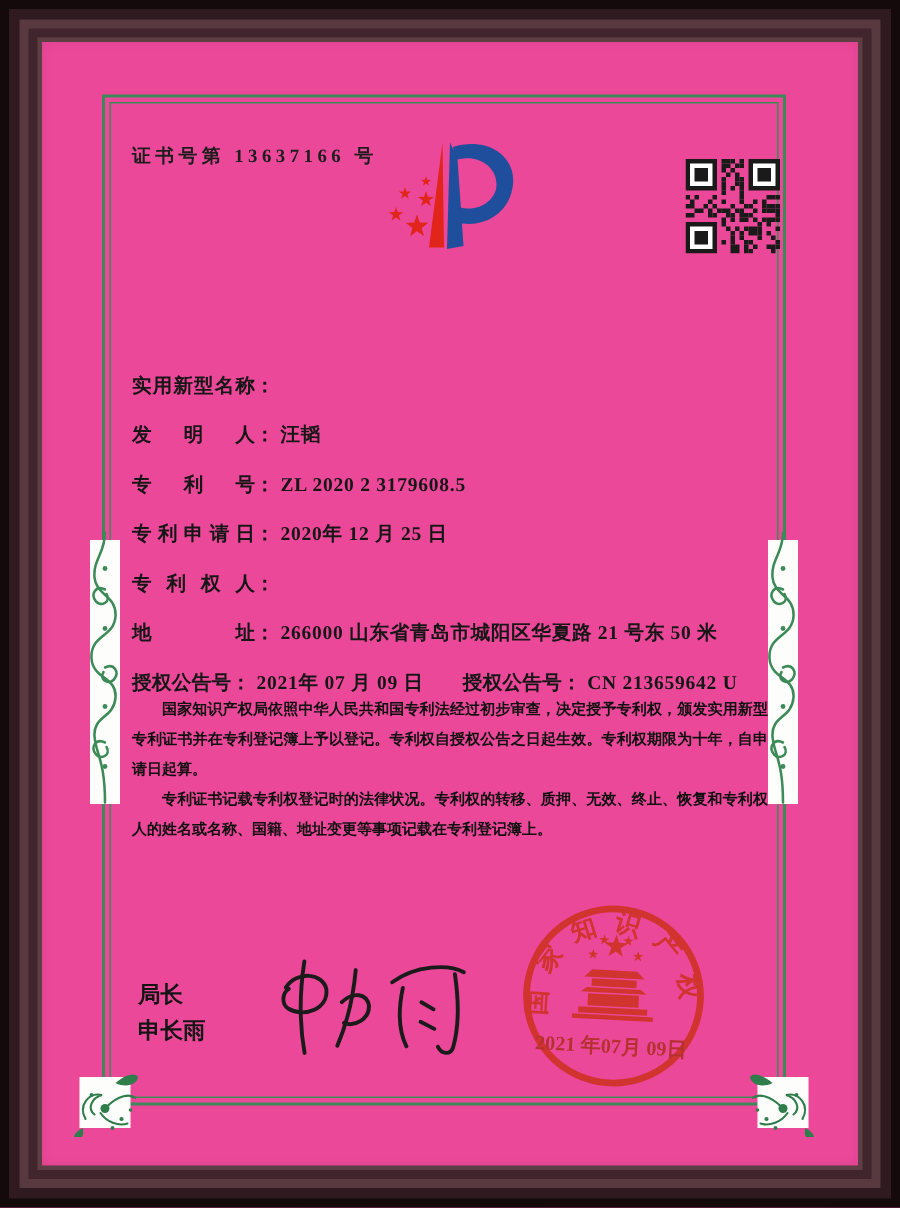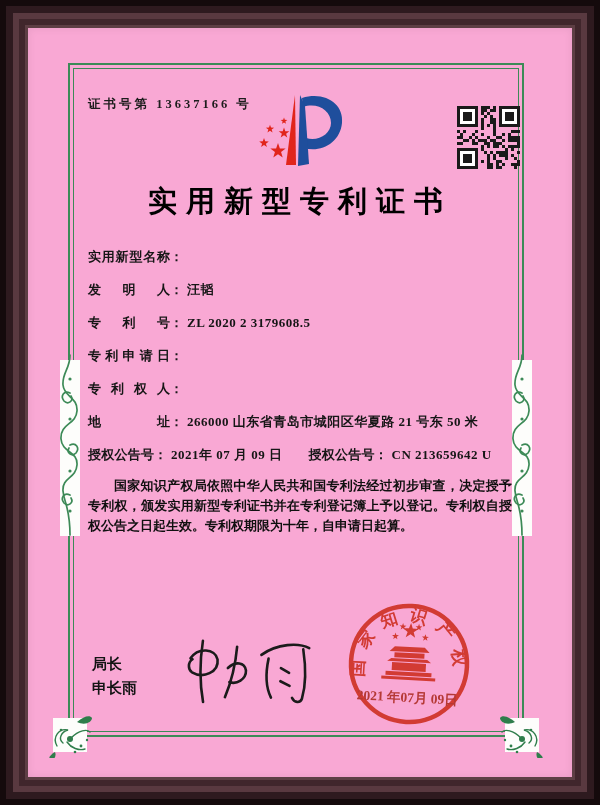--- a/index.html
+++ b/index.html
@@ -1,20 +1,20 @@
 <!DOCTYPE html>
 <html><head>
 <meta charset="utf-8">
 <style>
   html,body{margin:0;padding:0;}
   body{width:600px;height:805px;position:relative;overflow:hidden;
        font-family:"Liberation Serif","DejaVu Serif",serif;background:#0e0709;}
   .frame{position:absolute;inset:0;
        background:linear-gradient(135deg,#54353b 0%,#2b171b 35%,#4c3036 65%,#1c0e11 100%);}
-  .paper{position:absolute;inset:28px;background:#f9a8d4;
+  .paper{position:absolute;inset:28px;background:#ec4899;
        box-shadow:0 0 0 3px #5d3e44,0 0 0 9px #40262c,0 0 0 15px #593940,0 0 0 22px #2e1a1f,0 0 0 28px #140a0c,
                   inset 0 0 8px rgba(0,0,0,.08);}
   
   .gborder{position:absolute;left:40px;top:35px;right:48px;bottom:40px;
        border:2px solid #3c8a57;}
   .gborder::after{content:'';position:absolute;inset:3px;border:1px solid #3c8a57;}
   .mask{position:absolute;background:#fdfdfb;z-index:2;}
   .orn{position:absolute;z-index:3;}
   
   .certno{position:absolute;left:60px;top:68px;font-size:12.5px;letter-spacing:3px;
@@ -26,21 +26,21 @@
   .fields{position:absolute;left:60px;top:219px;width:420px;z-index:4;font-size:13px;
        font-weight:600;color:#161616;}
   .row{display:flex;margin-bottom:14px;line-height:19px;}
   .lbl{display:inline-block;width:82px;text-align:justify;text-align-last:justify;flex:none;}
   .colon{flex:none;margin-right:4px;}
   .val{letter-spacing:.5px;}
   .grant{display:flex;line-height:19px;}
   .grant .pair{display:flex;}
   .grant .pair.second{margin-left:26px;}
   .grant .lbl{width:66px;}
-  .paras{position:absolute;left:60px;top:448px;width:424px;z-index:4;font-size:13px;
+  .paras{position:absolute;left:60px;top:436px;width:424px;z-index:4;font-size:10px;
        line-height:20px;color:#101010;font-weight:600;text-align:justify;}
   .paras p{margin:0;text-indent:2em;}
   .signer{position:absolute;left:64px;top:624px;z-index:4;font-family:"Liberation Sans","DejaVu Sans",sans-serif;
        font-size:15px;font-weight:700;color:#141414;line-height:24px;}
   .signature{position:absolute;left:152px;top:606px;z-index:5;transform:rotate(-2deg);}
   .seal{position:absolute;left:305px;top:560px;z-index:6;opacity:.92;}
 </style>
 </head>
 <body>
 
@@ -262,40 +262,40 @@
       <rect x="3" y="3" width="15" height="15" fill="#fff"></rect>
       <rect x="6" y="6" width="9" height="9" fill="#1a1a1a"></rect>
       <rect x="42" y="0" width="21" height="21" fill="#1a1a1a"></rect>
       <rect x="45" y="3" width="15" height="15" fill="#fff"></rect>
       <rect x="48" y="6" width="9" height="9" fill="#1a1a1a"></rect>
       <rect x="0" y="42" width="21" height="21" fill="#1a1a1a"></rect>
       <rect x="3" y="45" width="15" height="15" fill="#fff"></rect>
       <rect x="6" y="48" width="9" height="9" fill="#1a1a1a"></rect>
     </svg>
 
-  <div class="title">实用新型专利证书</div>
 
   <div class="fields">
     <div class="row">
       <span class="lbl">实用新型名称</span>
         <span class="colon">：</span>
     </div>
     <div class="row">
       <span class="lbl">发明人</span>
         <span class="colon">：</span>
         <span class="val">汪韬</span>
     </div>
     <div class="row">
       <span class="lbl">专利号</span>
         <span class="colon">：</span>
         <span class="val">ZL 2020 2 3179608.5</span>
     </div>
     <div class="row">
       <span class="lbl">专利申请日</span>
         <span class="colon">：</span>
+        <span class="val">2020年 12 月 25 日</span>
     </div>
     <div class="row">
       <span class="lbl">专利权人</span>
         <span class="colon">：</span>
     </div>
     <div class="row">
       <span class="lbl">地址</span>
         <span class="colon">：</span>
         <span class="val">266000 山东省青岛市城阳区华夏路 21 号东 50 米</span>
     </div>
@@ -308,20 +308,21 @@
       <span class="pair second">
         <span class="lbl">授权公告号</span>
           <span class="colon">：</span>
           <span class="val">CN 213659642 U</span>
       </span>
     </div>
   </div>
 
   <div class="paras">
     <p>国家知识产权局依照中华人民共和国专利法经过初步审查，决定授予专利权，颁发实用新型专利证书并在专利登记簿上予以登记。专利权自授权公告之日起生效。专利权期限为十年，自申请日起算。</p>
+    <p>专利证书记载专利权登记时的法律状况。专利权的转移、质押、无效、终止、恢复和专利权人的姓名或名称、国籍、地址变更等事项记载在专利登记簿上。</p>
   </div>
 
   <div class="signer">
     <div>局长</div>
     <div>申长雨</div>
   </div>
 
   <svg class="signature" width="156" height="74" viewBox="0 0 156 74">
     <g fill="none" stroke="#1b1b1b" stroke-width="2.6" stroke-linecap="round">
       <path d="M24,5 C20,26 19,45 22,66"></path>

